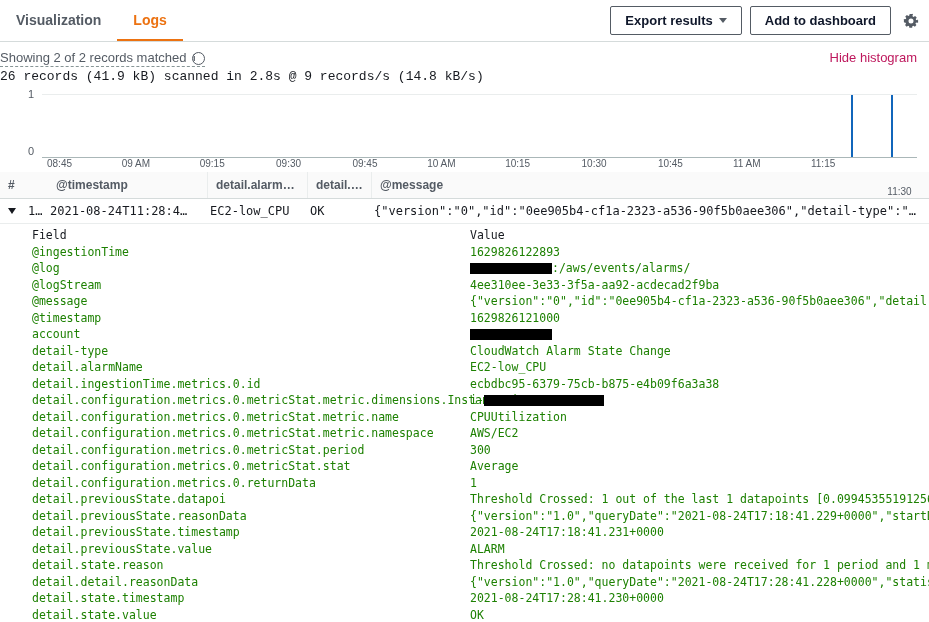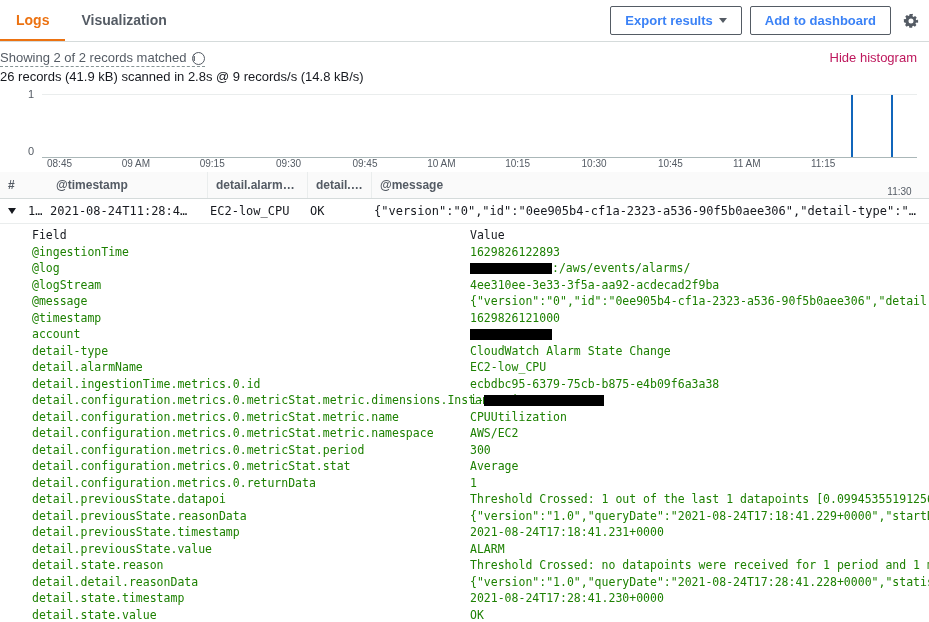--- a/index.html
+++ b/index.html
@@ -30,21 +30,21 @@
     cursor: pointer;
   }
   .tab.active { color: #ec7211; border-bottom-color: #ec7211; }
   .spacer { flex: 1; }
   .btn {
     border: 1px solid #545b64;
     background: #fff;
     padding: 6px 14px;
     font-size: 13px;
     font-weight: 700;
-    color: #3b82f6;
+    color: #0f172a;
     border-radius: 2px;
     margin-left: 8px;
     cursor: pointer;
     display: inline-flex;
     align-items: center;
     gap: 6px;
   }
   .caret-down {
     width: 0; height: 0;
     border-left: 4px solid transparent;
@@ -72,21 +72,21 @@
     display: inline-block;
     width: 13px; height: 13px;
     border: 1px solid #545b64;
     border-radius: 50%;
     font-size: 9px;
     line-height: 11px;
     vertical-align: middle;
     margin-left: 2px;
     font-weight: 700;
   }
-  .summary-line2 { font-size: 13px; color: #16191f; margin-top: 2px; }
+  .summary-line2 { font-size: 13px; color: #16191f; margin-top: 2px; font-family: Liberation Mono, monospace; }
   .hide-histogram {
     position: absolute;
     right: 12px;
     top: 8px;
     color: #be185d;
     font-size: 13px;
     cursor: pointer;
   }
   .chart-area {
     position: relative;
@@ -191,22 +191,22 @@
     height: 11px;
     vertical-align: middle;
   }
   .th-border { border-right: 1px solid #eaeded; }
 </style>
 </head>
 <body>
 
 <div class="header-bar">
   <div class="tabs">
+    <div class="tab">Visualization</div>
     <div class="tab active">Logs</div>
-    <div class="tab">Visualization</div>
   </div>
   <div class="spacer"></div>
   <button class="btn">
     <span>Export results</span>
     <span class="caret-down"></span>
   </button>
   <button class="btn">Add to dashboard</button>
   <svg class="gear" viewBox="0 0 16 16">
       <path fill="currentColor" d="M8 10.5A2.5 2.5 0 118 5.5a2.5 2.5 0 010 5zm6.4-3.3l-1.3-.2a5.4 5.4 0 00-.4-1l.8-1a.5.5 0 00-.05-.67l-1.1-1.1a.5.5 0 00-.67-.05l-1 .8a5.4 5.4 0 00-1-.4l-.2-1.3A.5.5 0 009 .9H7a.5.5 0 00-.5.42l-.2 1.3a5.4 5.4 0 00-1 .4l-1-.8a.5.5 0 00-.67.05l-1.1 1.1a.5.5 0 00-.05.67l.8 1a5.4 5.4 0 00-.4 1l-1.3.2A.5.5 0 00.9 7v2c0 .25.18.46.42.5l1.3.2c.1.35.23.68.4 1l-.8 1a.5.5 0 00.05.67l1.1 1.1c.19.19.48.21.67.05l1-.8c.32.17.65.3 1 .4l.2 1.3c.04.24.25.42.5.42h2c.25 0 .46-.18.5-.42l.2-1.3c.35-.1.68-.23 1-.4l1 .8c.19.16.48.14.67-.05l1.1-1.1a.5.5 0 00.05-.67l-.8-1c.17-.32.3-.65.4-1l1.3-.2A.5.5 0 0015.1 9V7a.5.5 0 00-.42-.5z"></path>
     </svg>

